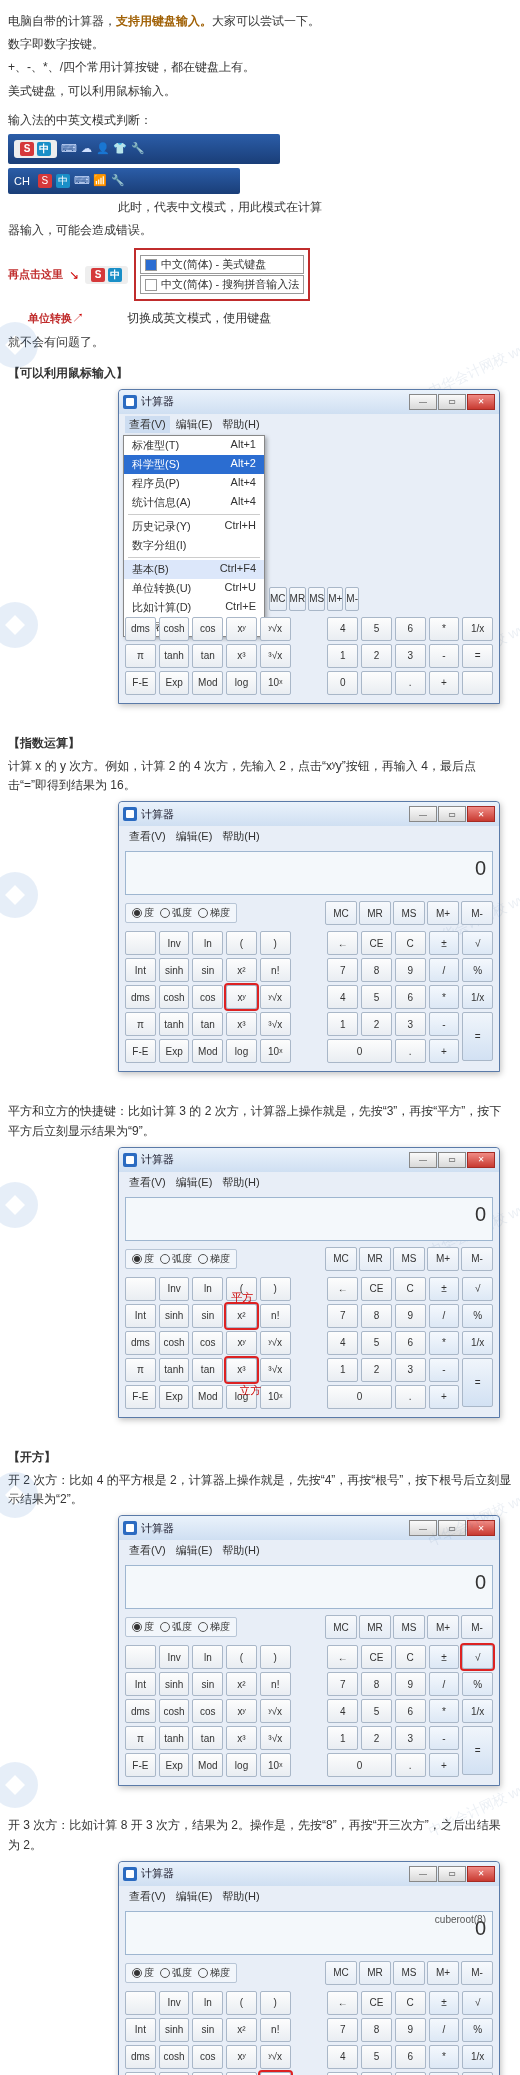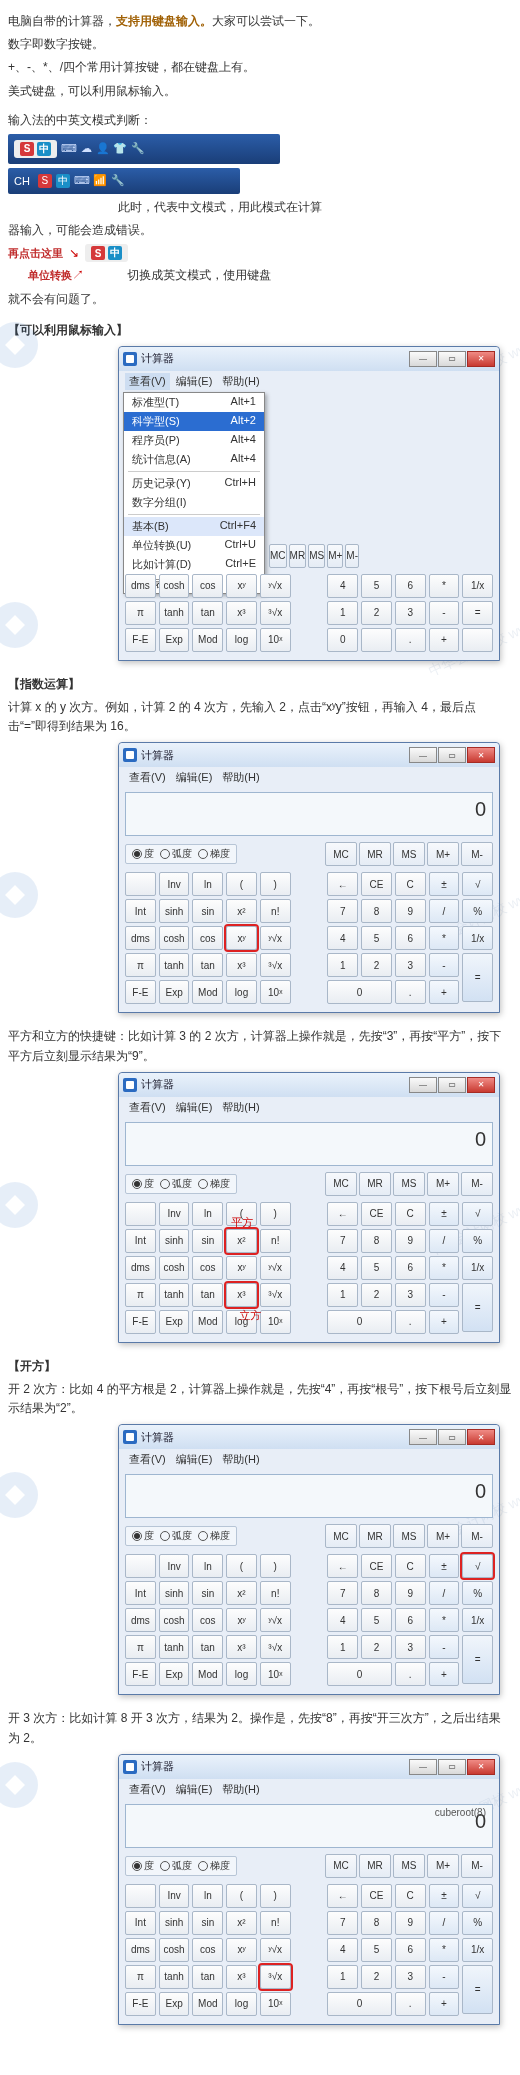--- a/index.html
+++ b/index.html
@@ -11,21 +11,21 @@
 .pill .dot{width:14px;height:14px;border-radius:2px;display:inline-flex;align-items:center;justify-content:center;color:#fff;font-size:10px;font-weight:bold}
 .dot.s{background:#d5383a}
 .dot.c{background:#1a8fc7}
 .mini-icon{color:#cfe0ff;font-size:11px}
 .ch-label{color:#fff;font-size:11px;margin-right:4px}
 .ime-box{border:2px solid #c02c2c;display:inline-block;padding:4px;font-size:11px;background:#fff;margin:4px 0}
 .ime-row{display:flex;align-items:center;gap:4px;border:1px solid #999;padding:1px 4px;margin:1px 0}
 .ime-row .sq{width:10px;height:10px;border:1px solid #999}
 .arrow-lbl{color:#c02c2c;font-weight:bold;font-size:11px}
 
-.calc-win{width:380px;border:1px solid #5a7aa8;border-radius:4px 4px 0 0;margin:6px 0 14px 110px;box-shadow:1px 2px 6px rgba(0,0,0,.25);background:#e8eef7;font-size:10px}
+.calc-win{width:380px;border:1px solid #5a7aa8;border-radius:4px 4px 0 0;margin:6px 0 30px 110px;box-shadow:1px 2px 6px rgba(0,0,0,.25);background:#e8eef7;font-size:10px}
 .titlebar{display:flex;align-items:center;background:linear-gradient(#eaf2fb,#cfdff2);border-radius:4px 4px 0 0;padding:2px 4px;height:20px}
 .titlebar .ticon{width:14px;height:14px;background:#2b6bc1;border-radius:2px;margin-right:4px;position:relative}
 .titlebar .ticon::before{content:"";position:absolute;inset:3px;background:#fff;border-radius:1px}
 .titlebar .ttl{flex:1;font-size:11px;color:#223}
 .winbtns{display:flex;gap:1px}
 .winbtn{width:26px;height:14px;border:1px solid #888;background:linear-gradient(#fafafa,#d9d9d9);font-size:8px;display:flex;align-items:center;justify-content:center;color:#333}
 .winbtn.close{background:linear-gradient(#f08b85,#c83a31);color:#fff;border-color:#a52b24}
 .menubar{display:flex;gap:2px;padding:2px 6px;font-size:11px;color:#333}
 .menubar span{padding:1px 4px}
 .display{background:#f4f8fb;border:1px solid #9eb6d0;margin:4px 6px;padding:4px 6px;text-align:right;height:34px;position:relative}
@@ -131,20 +131,30 @@
 <p><span class="ileft"></span><span>此时，代表中文模式，用此模式在计算</span></p>
 <p>器输入，可能会造成错误。</p>
 
 <div style="display:flex;align-items:center;gap:6px;margin:4px 0">
   <span class="arrow-lbl">再点击这里</span>
   <span style="color:#c00">↘</span>
   <span class="pill">
       <span class="dot s">S</span>
       <span class="dot c" style="background:#1a8fc7">中</span>
     </span>
+  <div class="ime-box">
+    <div class="ime-row">
+        <span class="sq" style="background:#2b6dd1"></span>
+        <span>中文(简体) - 美式键盘</span>
+      </div>
+    <div class="ime-row">
+        <span class="sq"></span>
+        <span>中文(简体) - 搜狗拼音输入法</span>
+      </div>
+  </div>
 </div>
 <p><span class="arrow-lbl" style="margin-left:20px">单位转换</span><span style="color:#c00">↗</span> &nbsp;&nbsp;&nbsp;&nbsp;&nbsp;&nbsp;&nbsp;&nbsp;&nbsp;&nbsp;&nbsp;&nbsp;<span>切换成英文模式，使用键盘</span></p>
 <p>就不会有问题了。</p>
 
 <p class="section-title">【可以利用鼠标输入】</p>
 <div class="calcwrap">
 <div class="calc-win">
   <div class="titlebar">
         <span class="ticon"></span>
         <span class="ttl">计算器</span>

